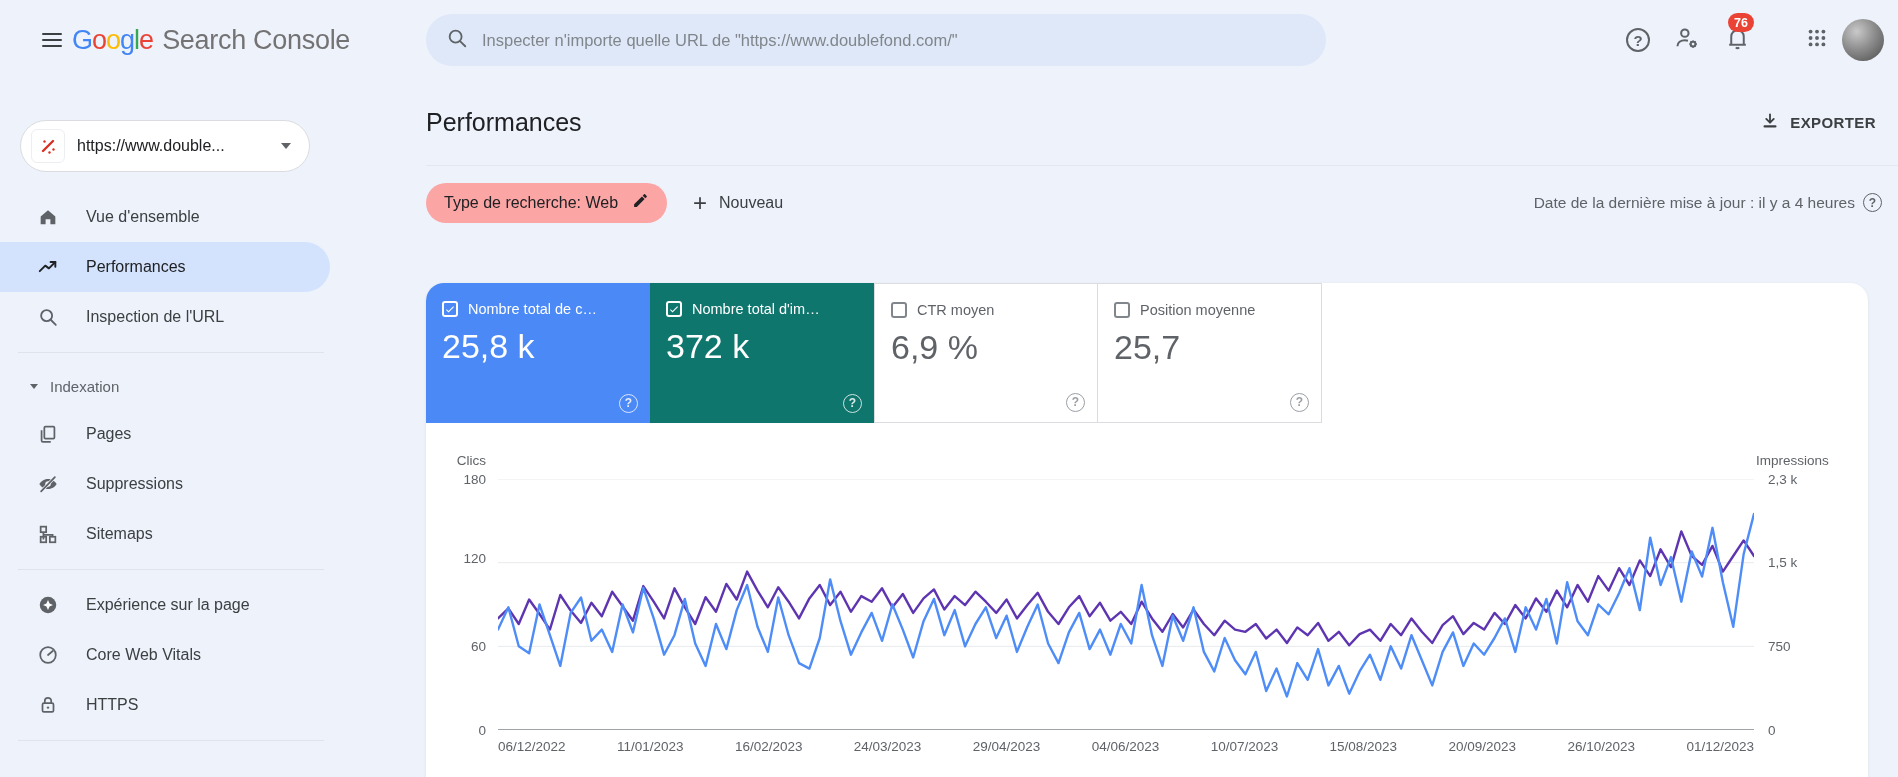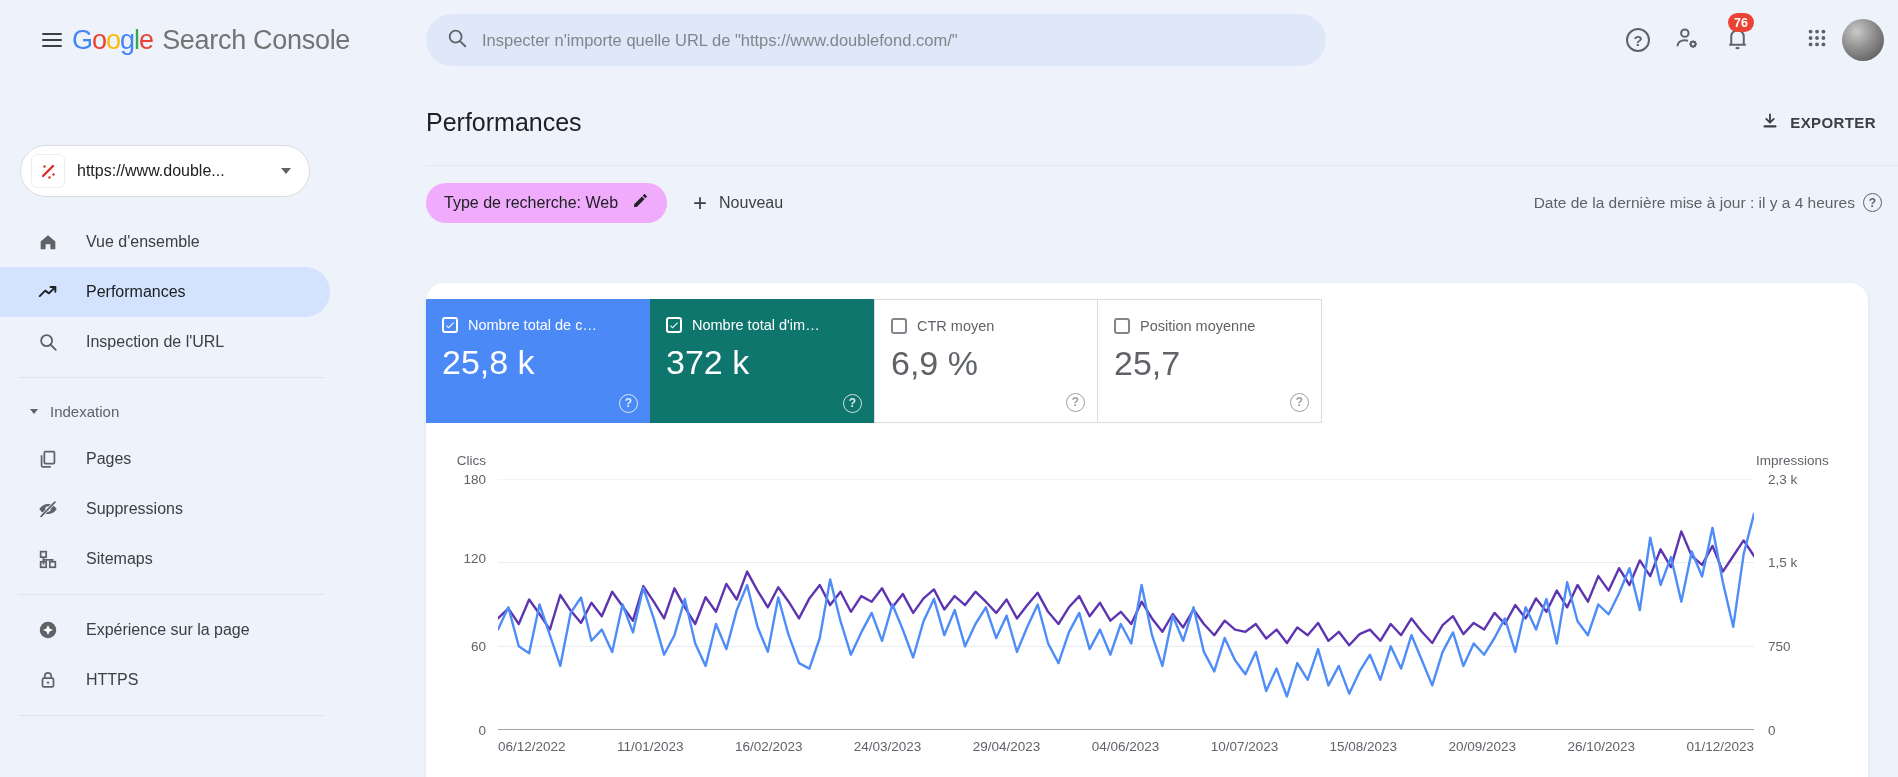--- a/index.html
+++ b/index.html
@@ -42,30 +42,30 @@
   .sec-arrow { width:0; height:0; border-left:4.5px solid transparent; border-right:4.5px solid transparent; border-top:5.5px solid #5f6368; }
 
   
   .page-head { height:85px; display:flex; align-items:center; justify-content:space-between; padding-right:22px; }
   .page-title { font-size:25px; font-weight:400; color:#202124; }
   .export-btn { display:flex; align-items:center; gap:10px; font-size:15px; font-weight:700; letter-spacing:0.4px; color:#3c4043; cursor:pointer; }
   .head-divider { height:1px; background:#e4e7ef; }
 
   
   .filter-row { margin-top:17px; display:flex; align-items:center; gap:26px; padding-right:16px; }
-  .chip { height:40px; background:#f0abfc; border-radius:20px; display:flex; align-items:center; gap:14px; padding:0 18px; font-size:16px; color:#202124; cursor:pointer; }
+  .chip { height:40px; background:#fca5a5; border-radius:20px; display:flex; align-items:center; gap:14px; padding:0 18px; font-size:16px; color:#202124; cursor:pointer; }
   .new-btn { display:flex; align-items:center; gap:12px; font-size:16px; color:#3c4043; cursor:pointer; }
   .plus { font-size:24px; font-weight:400; line-height:1; color:#3c4043; }
   .last-update { margin-left:auto; display:flex; align-items:center; gap:8px; font-size:15.5px; color:#5f6368; }
   .mini-help { width:19px; height:19px; border:1.6px solid #5f6368; border-radius:50%; font-size:12px; font-weight:700; color:#5f6368; display:flex; align-items:center; justify-content:center; cursor:pointer; }
 
   
   .card { margin-top:60px; margin-right:30px; background:#fff; border-radius:18px 18px 0 0; height:495px; box-shadow:0 1px 3px rgba(60,64,67,.10); overflow:hidden; }
   .tiles { display:flex; height:140px; }
-  .tile { width:224px; flex:0 0 224px; position:relative; padding:18px 14px 0 16px; cursor:pointer;margin-top:16px; }
+  .tile { width:224px; flex:0 0 224px; position:relative; padding:18px 14px 0 16px; cursor:pointer; }
   .tile.plain-1 { border:1px solid #dadce0; }
   .tile.plain-2 { border:1px solid #dadce0; border-left:none; }
   .tile-top { display:flex; align-items:center; gap:10px; }
   .tile-label { font-size:14.5px; white-space:nowrap; overflow:hidden; }
   .tile-value { font-size:34px; margin-top:10px; font-weight:400; }
   .cb { width:16px; height:16px; border-radius:3px; flex:0 0 auto; display:flex; align-items:center; justify-content:center; cursor:pointer; }
   .cb.on { border:2px solid #fff; }
   .cb.off { border:2px solid #80868b; }
   .tile-help { position:absolute; right:12px; bottom:10px; width:19px; height:19px; border-radius:50%; font-size:12px; font-weight:700; display:flex; align-items:center; justify-content:center; cursor:pointer; }
   .tile-help.lite { border:1.6px solid rgba(255,255,255,.78); color:rgba(255,255,255,.85); }
@@ -260,20 +260,29 @@
       <div class="nav-item">
         <span class="nav-icon">
           <svg width="22" height="22" viewBox="0 0 24 24">
               <circle cx="12" cy="12" r="9" fill="#5f6368"></circle>
               <path d="M12 6.6 13.7 10.3 17.4 12 13.7 13.7 12 17.4 10.3 13.7 6.6 12 10.3 10.3 Z" fill="#fff"></path>
             </svg>
         </span>
         <span>Expérience sur la page</span>
       </div>
 
+      <div class="nav-item">
+        <span class="nav-icon">
+          <svg width="22" height="22" viewBox="0 0 24 24" fill="none" stroke="#5f6368" stroke-width="1.9">
+              <circle cx="12" cy="12" r="8.5"></circle>
+              <line x1="12" y1="12" x2="17.2" y2="7.6" stroke-linecap="round"></line>
+            </svg>
+        </span>
+        <span>Core Web Vitals</span>
+      </div>
 
       <div class="nav-item">
         <span class="nav-icon">
           <svg width="22" height="22" viewBox="0 0 24 24" fill="none" stroke="#5f6368" stroke-width="1.9">
               <rect x="6" y="10" width="12" height="9.5" rx="1.6"></rect>
               <path d="M8.5 10 V7.6 a3.5 3.5 0 0 1 7 0 V10"></path>
               <circle cx="12" cy="14.8" r="1.3" fill="#5f6368" stroke="none"></circle>
             </svg>
         </span>
         <span>HTTPS</span>

